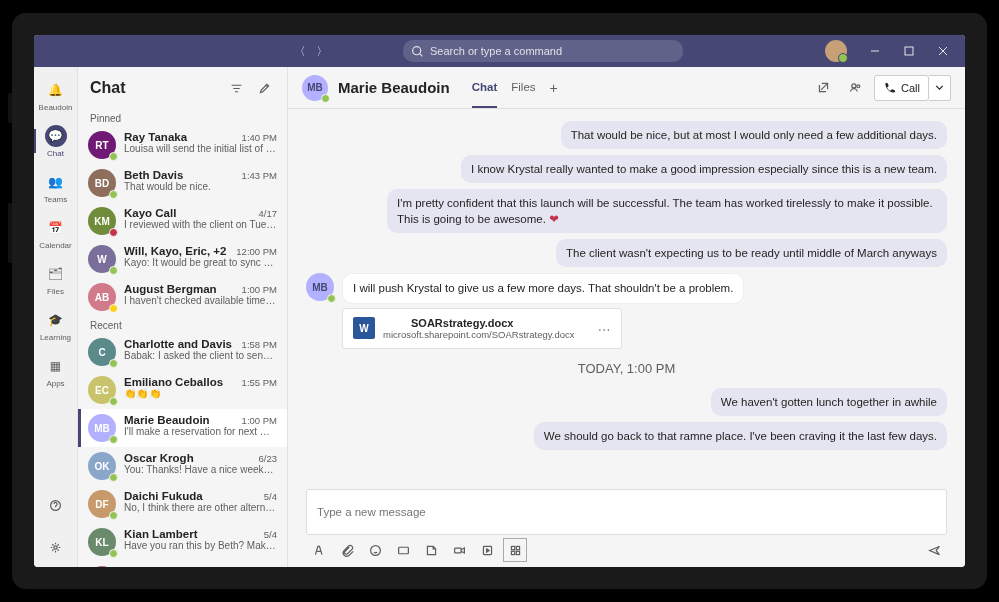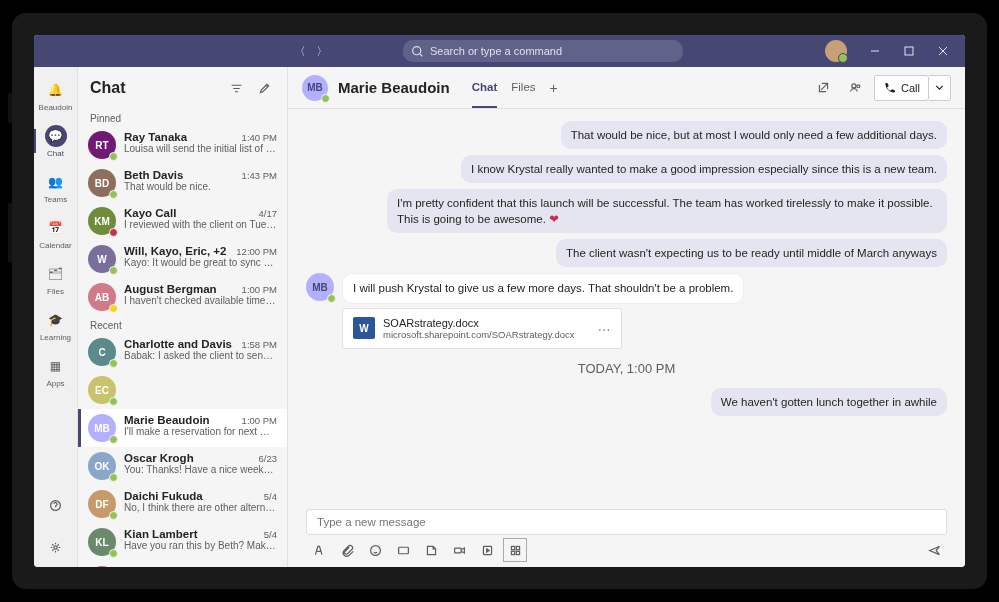--- a/index.html
+++ b/index.html
@@ -97,28 +97,28 @@
   .msg-avatar { width:28px; height:28px; border-radius:50%; flex:0 0 28px; display:flex; align-items:center; justify-content:center; font-size:10px; font-weight:600; color:#464775; background:#b3b0ff; position:relative;}
   .msg-col { display:flex; flex-direction:column; gap:4px; max-width:560px;}
   .bubble { padding:6px 10px; border-radius:10px; font-size:11.5px; line-height:1.4; max-width:560px;}
   .bubble.in { background:#fff; border:1px solid #eee;}
   .bubble.out { background:#e5e5f1;}
   .bubble .heart { color:#c4314b;}
   .reactions { display:inline-flex; align-items:center; gap:2px; margin-left:6px; font-size:11px;}
   .file-card { background:#fff; border:1px solid #e1e1e1; border-radius:3px; width:280px; padding:8px 10px; display:flex; gap:8px; align-items:center;}
   .file-icon { width:22px; height:22px; background:#2b579a; border-radius:2px; display:flex; align-items:center; justify-content:center; color:#fff; font-size:10px; font-weight:700;}
   .file-meta { flex:1; min-width:0;}
-  .file-name { font-size:11px; font-weight:400; color:#252423;}
+  .file-name { font-size:11px; font-weight:700; color:#252423;margin-left:28px;}
   .file-path { font-size:9.5px; color:#605e5c; white-space:nowrap; overflow:hidden; text-overflow:ellipsis;}
   .file-more { color:#605e5c; cursor:pointer; letter-spacing:1px;}
   .day-div { text-align:center; font-size:13px; color:#605e5c; margin:6px 0;}
 
   
   .composer-wrap { padding:0 18px 8px;}
-  .composer { background:#fff; border:1px solid #ddd; border-radius:3px; height:26px; display:flex; align-items:center; padding:0 10px;}
+  .composer { background:#fff; border:1px solid #ddd; border-radius:3px; height:46px; display:flex; align-items:center; padding:0 10px;}
   .composer input { flex:1; border:none; outline:none; font-size:11.5px; background:transparent;}
   .composer-tools { display:flex; align-items:center; gap:10px; padding:6px 4px 0; color:#605e5c; font-size:13px;}
   .composer-tools .tool { cursor:pointer; width:18px; height:18px; display:flex; align-items:center; justify-content:center;}
   .tool.hl { outline:1px solid #aaa; outline-offset:2px;}
   .send { margin-left:auto; cursor:pointer;}
 
   .sicon { width:13px; height:13px; stroke:currentColor; fill:none; stroke-width:1.5;}
 </style>
 </head>
 <body>
@@ -277,20 +277,27 @@
     <div class="ci-body">
       <div class="ci-row1">
                   <span class="ci-name">Charlotte and Davis</span>
                   <span class="ci-time">1:58 PM</span>
                 </div>
       <div class="ci-preview">Babak: I asked the client to send her feed…</div>
     </div>
             </div>
             <div class="chat-item">
     <div class="ci-avatar" style="background:#c9c36b">EC<span class="presence available"></span></div>
+    <div class="ci-body">
+      <div class="ci-row1">
+                  <span class="ci-name">Emiliano Ceballos</span>
+                  <span class="ci-time">1:55 PM</span>
+                </div>
+      <div class="ci-preview">👏👏👏</div>
+    </div>
             </div>
             <div class="chat-item selected">
     <div class="ci-avatar" style="background:#b3b0ff">MB<span class="presence available"></span></div>
     <div class="ci-body">
       <div class="ci-row1">
                   <span class="ci-name">Marie Beaudoin</span>
                   <span class="ci-time">1:00 PM</span>
                 </div>
       <div class="ci-preview">I'll make a reservation for next week</div>
     </div>
@@ -401,20 +408,23 @@
           <div class="file-path">microsoft.sharepoint.com/SOARstrategy.docx</div>
         </div>
         <div class="file-more">‧‧‧</div>
       </div>
     </div>
             </div>
             <div class="day-div">TODAY, 1:00 PM</div>
             <div class="msg-row out">
               <div class="bubble out">We haven't gotten lunch together in awhile</div>
             </div>
+            <div class="msg-row out">
+              <div class="bubble out">We should go back to that ramne place. I've been craving it the last few days.</div>
+            </div>
           </div>
 
         <div class="composer-wrap">
           <div class="composer">
             <input placeholder="Type a new message" style="">
           </div>
           <div class="composer-tools">
             <span class="tool">
                 <svg class="sicon" viewBox="0 0 16 16">
                   <path d="M3 13l3-10h2l3 10M5 9h5"></path>

